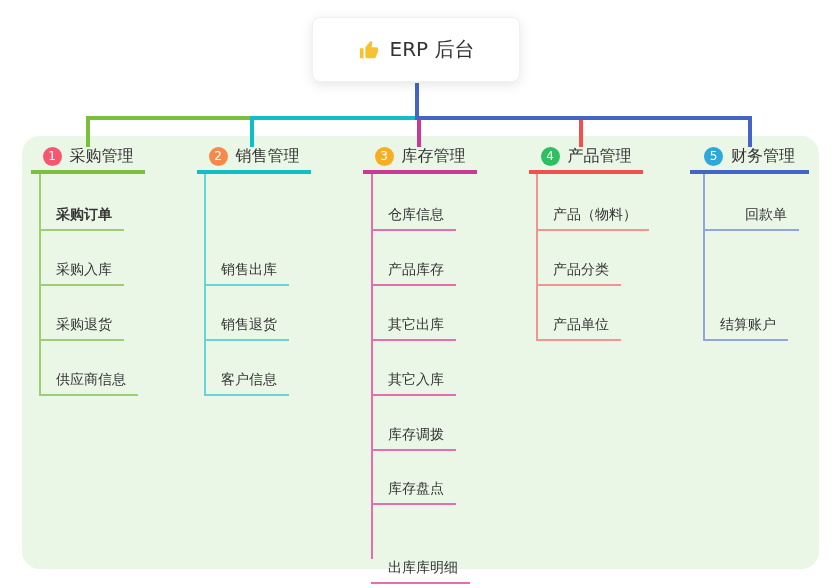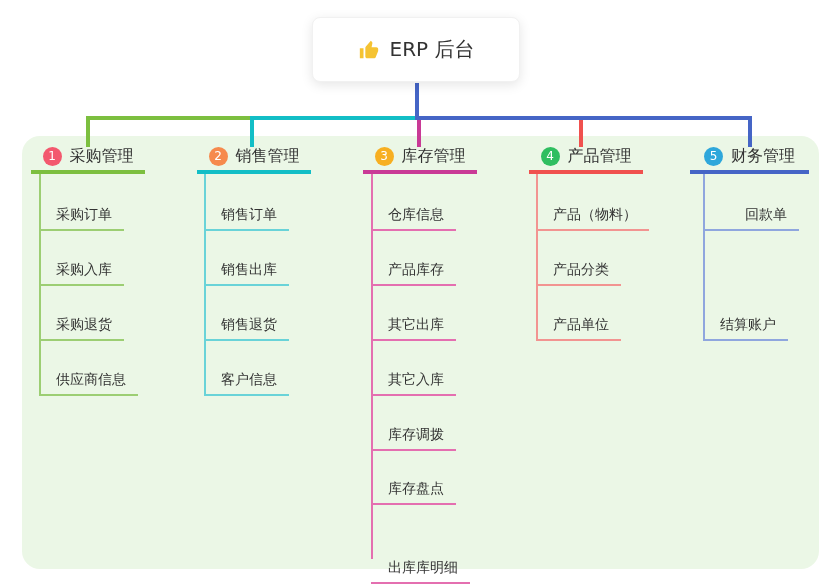--- a/index.html
+++ b/index.html
@@ -112,26 +112,25 @@
     <span class="badge" style="background: rgb(46, 167, 219);">5</span>
     <span>财务管理</span>
   </div>
 
   <div class="trunk" id="tr1" style="background: rgb(156, 206, 115);"></div>
   <div class="trunk" id="tr2" style="background: rgb(105, 211, 216);"></div>
   <div class="trunk" id="tr3" style="background: rgb(228, 111, 176);"></div>
   <div class="trunk" id="tr4" style="background: rgb(242, 148, 145);"></div>
   <div class="trunk" id="tr5" style="background: rgb(143, 166, 222);"></div>
 
-  <div class="child c1 r0" style="border-bottom-color: rgb(156, 206, 115);">采购订单</div>
+  <div class="child c1 r0" style="border-bottom-color: rgb(156, 206, 115); font-weight: bold;">采购订单</div>
   <div class="child c1 r1" style="border-bottom-color: rgb(156, 206, 115);">采购入库</div>
   <div class="child c1 r2" style="border-bottom-color: rgb(156, 206, 115);">采购退货</div>
   <div class="child c1 r3" style="border-bottom-color: rgb(156, 206, 115);">供应商信息</div>
 
-  <div class="child c2 r0" style="border-bottom-color: rgb(105, 211, 216);">销售订单</div>
   <div class="child c2 r1" style="border-bottom-color: rgb(105, 211, 216);">销售出库</div>
   <div class="child c2 r2" style="border-bottom-color: rgb(105, 211, 216);">销售退货</div>
   <div class="child c2 r3" style="border-bottom-color: rgb(105, 211, 216);">客户信息</div>
 
   <div class="child c3 r0" style="border-bottom-color: rgb(228, 111, 176);">仓库信息</div>
   <div class="child c3 r1" style="border-bottom-color: rgb(228, 111, 176);">产品库存</div>
   <div class="child c3 r2" style="border-bottom-color: rgb(228, 111, 176);">其它出库</div>
   <div class="child c3 r3" style="border-bottom-color: rgb(228, 111, 176);">其它入库</div>
   <div class="child c3 r4" style="border-bottom-color: rgb(228, 111, 176); text-align: center;">库存调拨</div>
   <div class="child c3 r5" style="border-bottom-color: rgb(228, 111, 176);">库存盘点</div>

